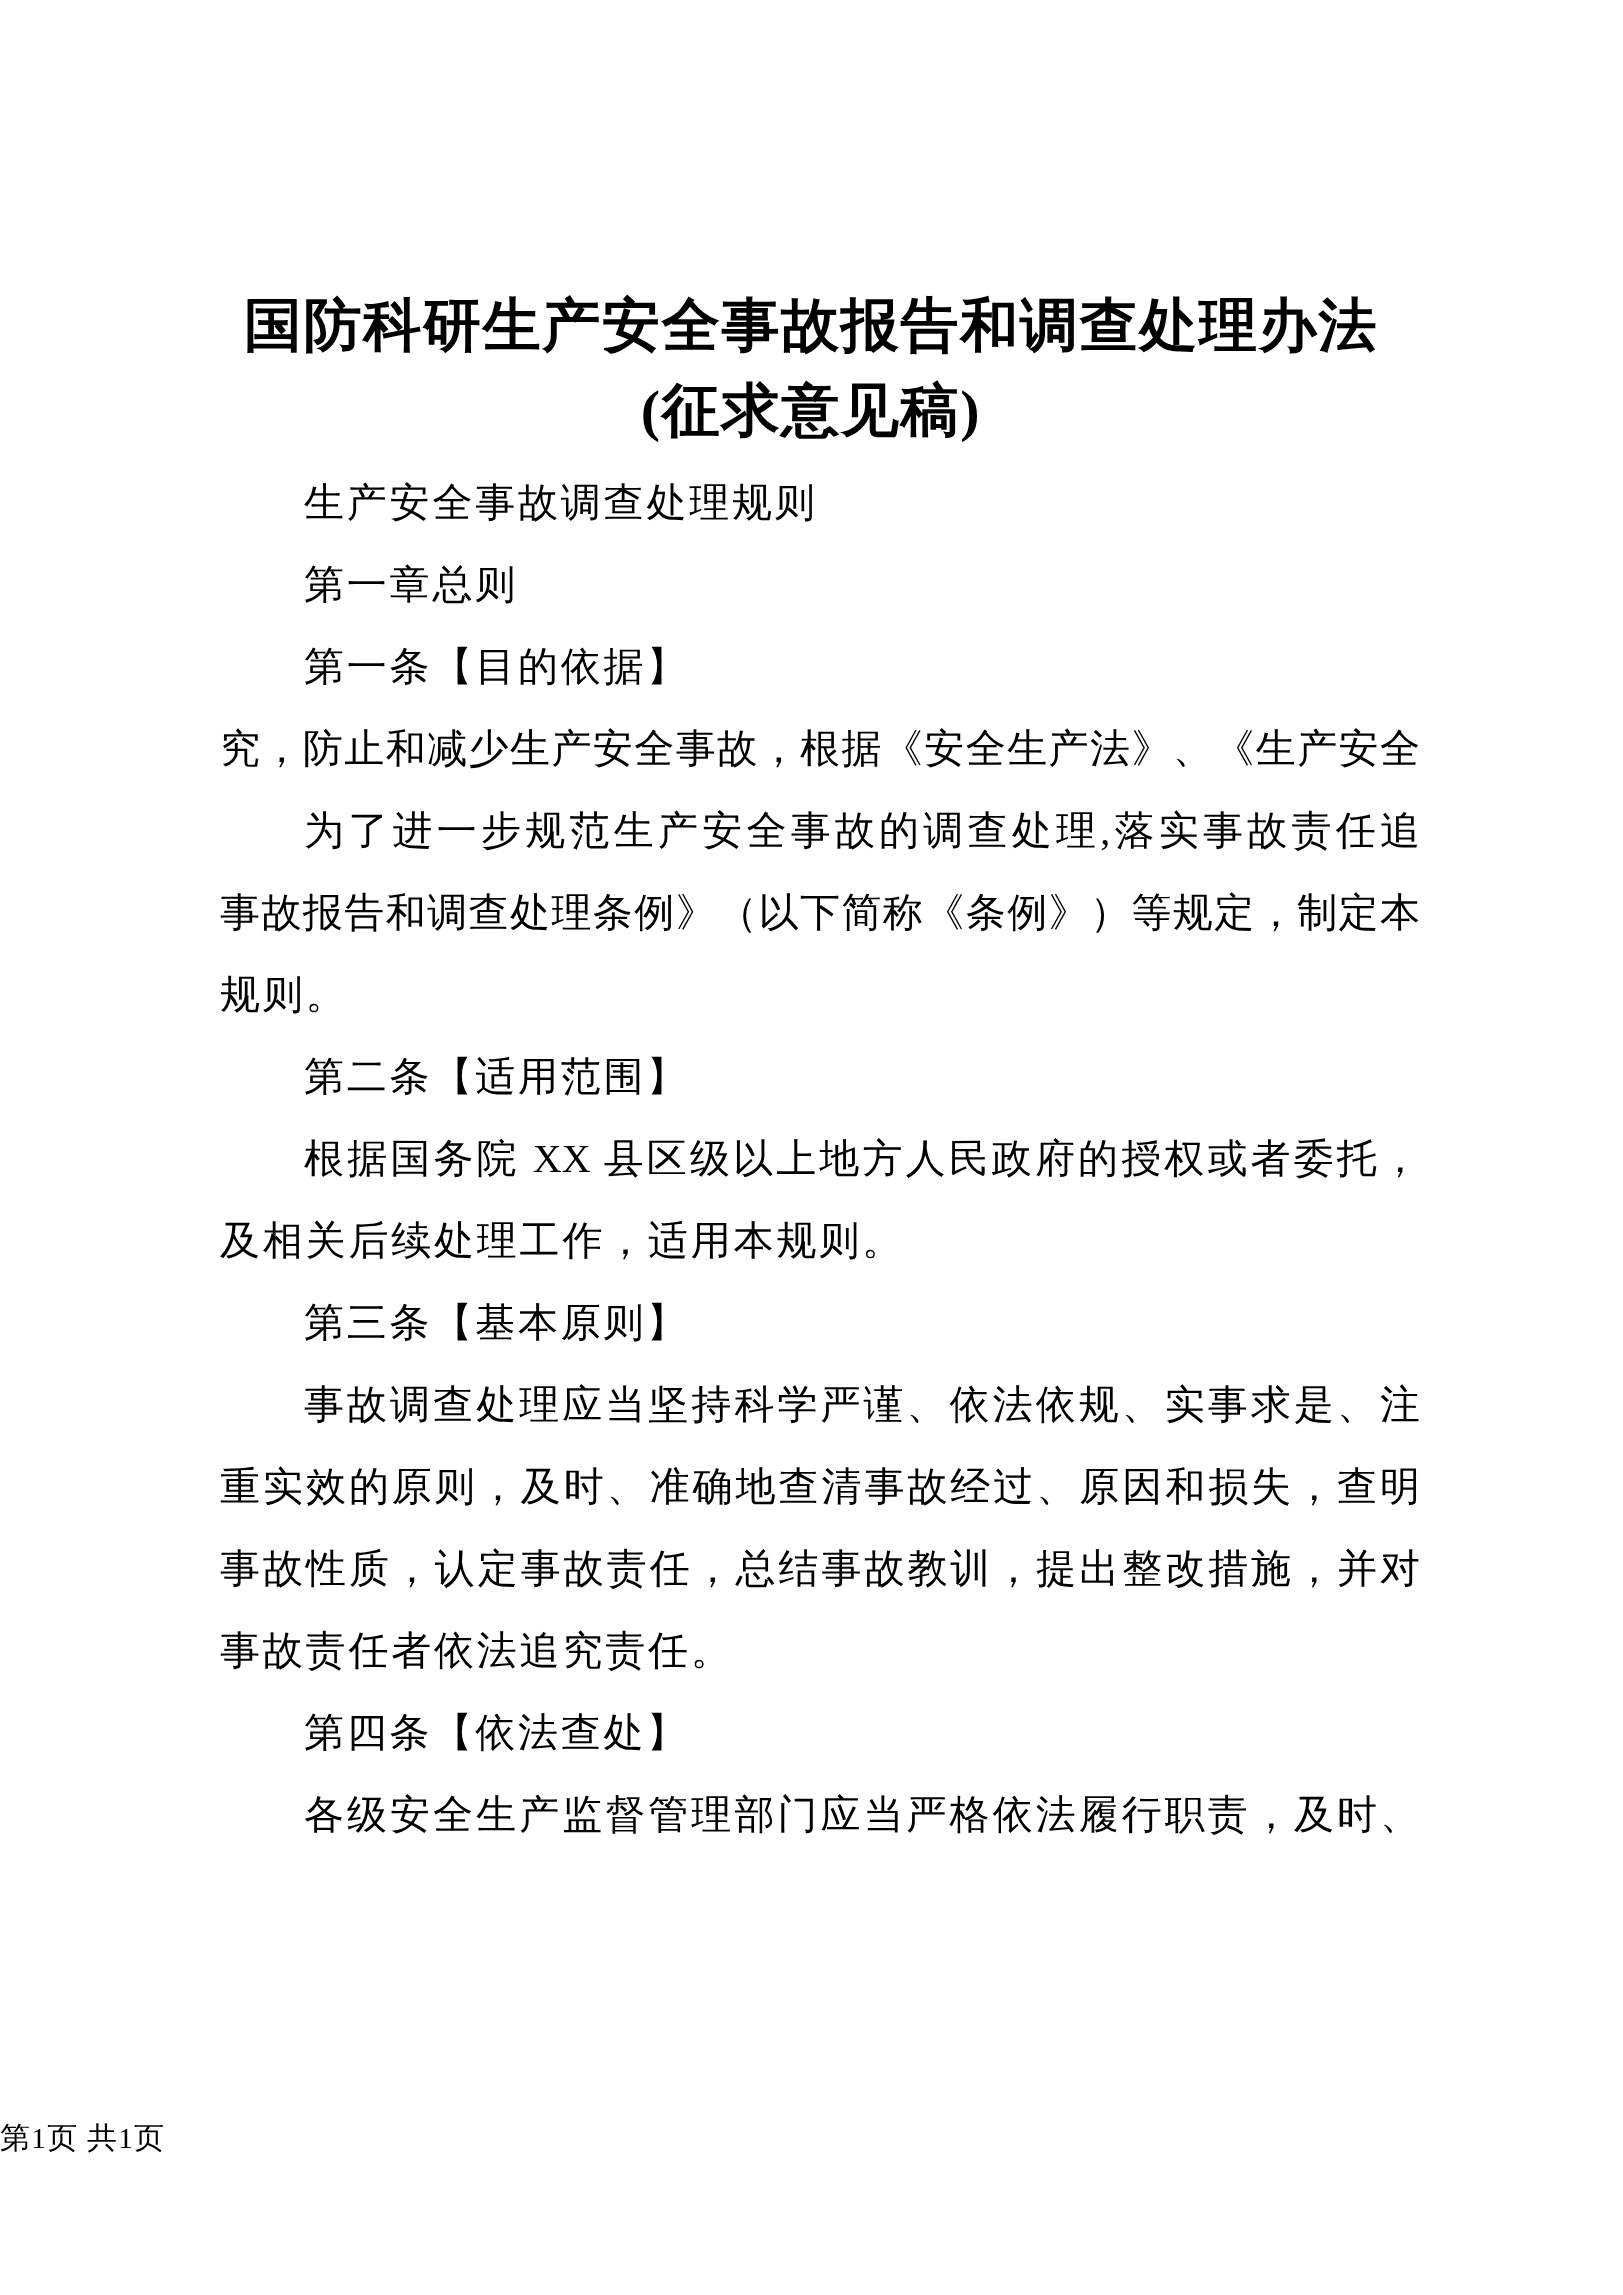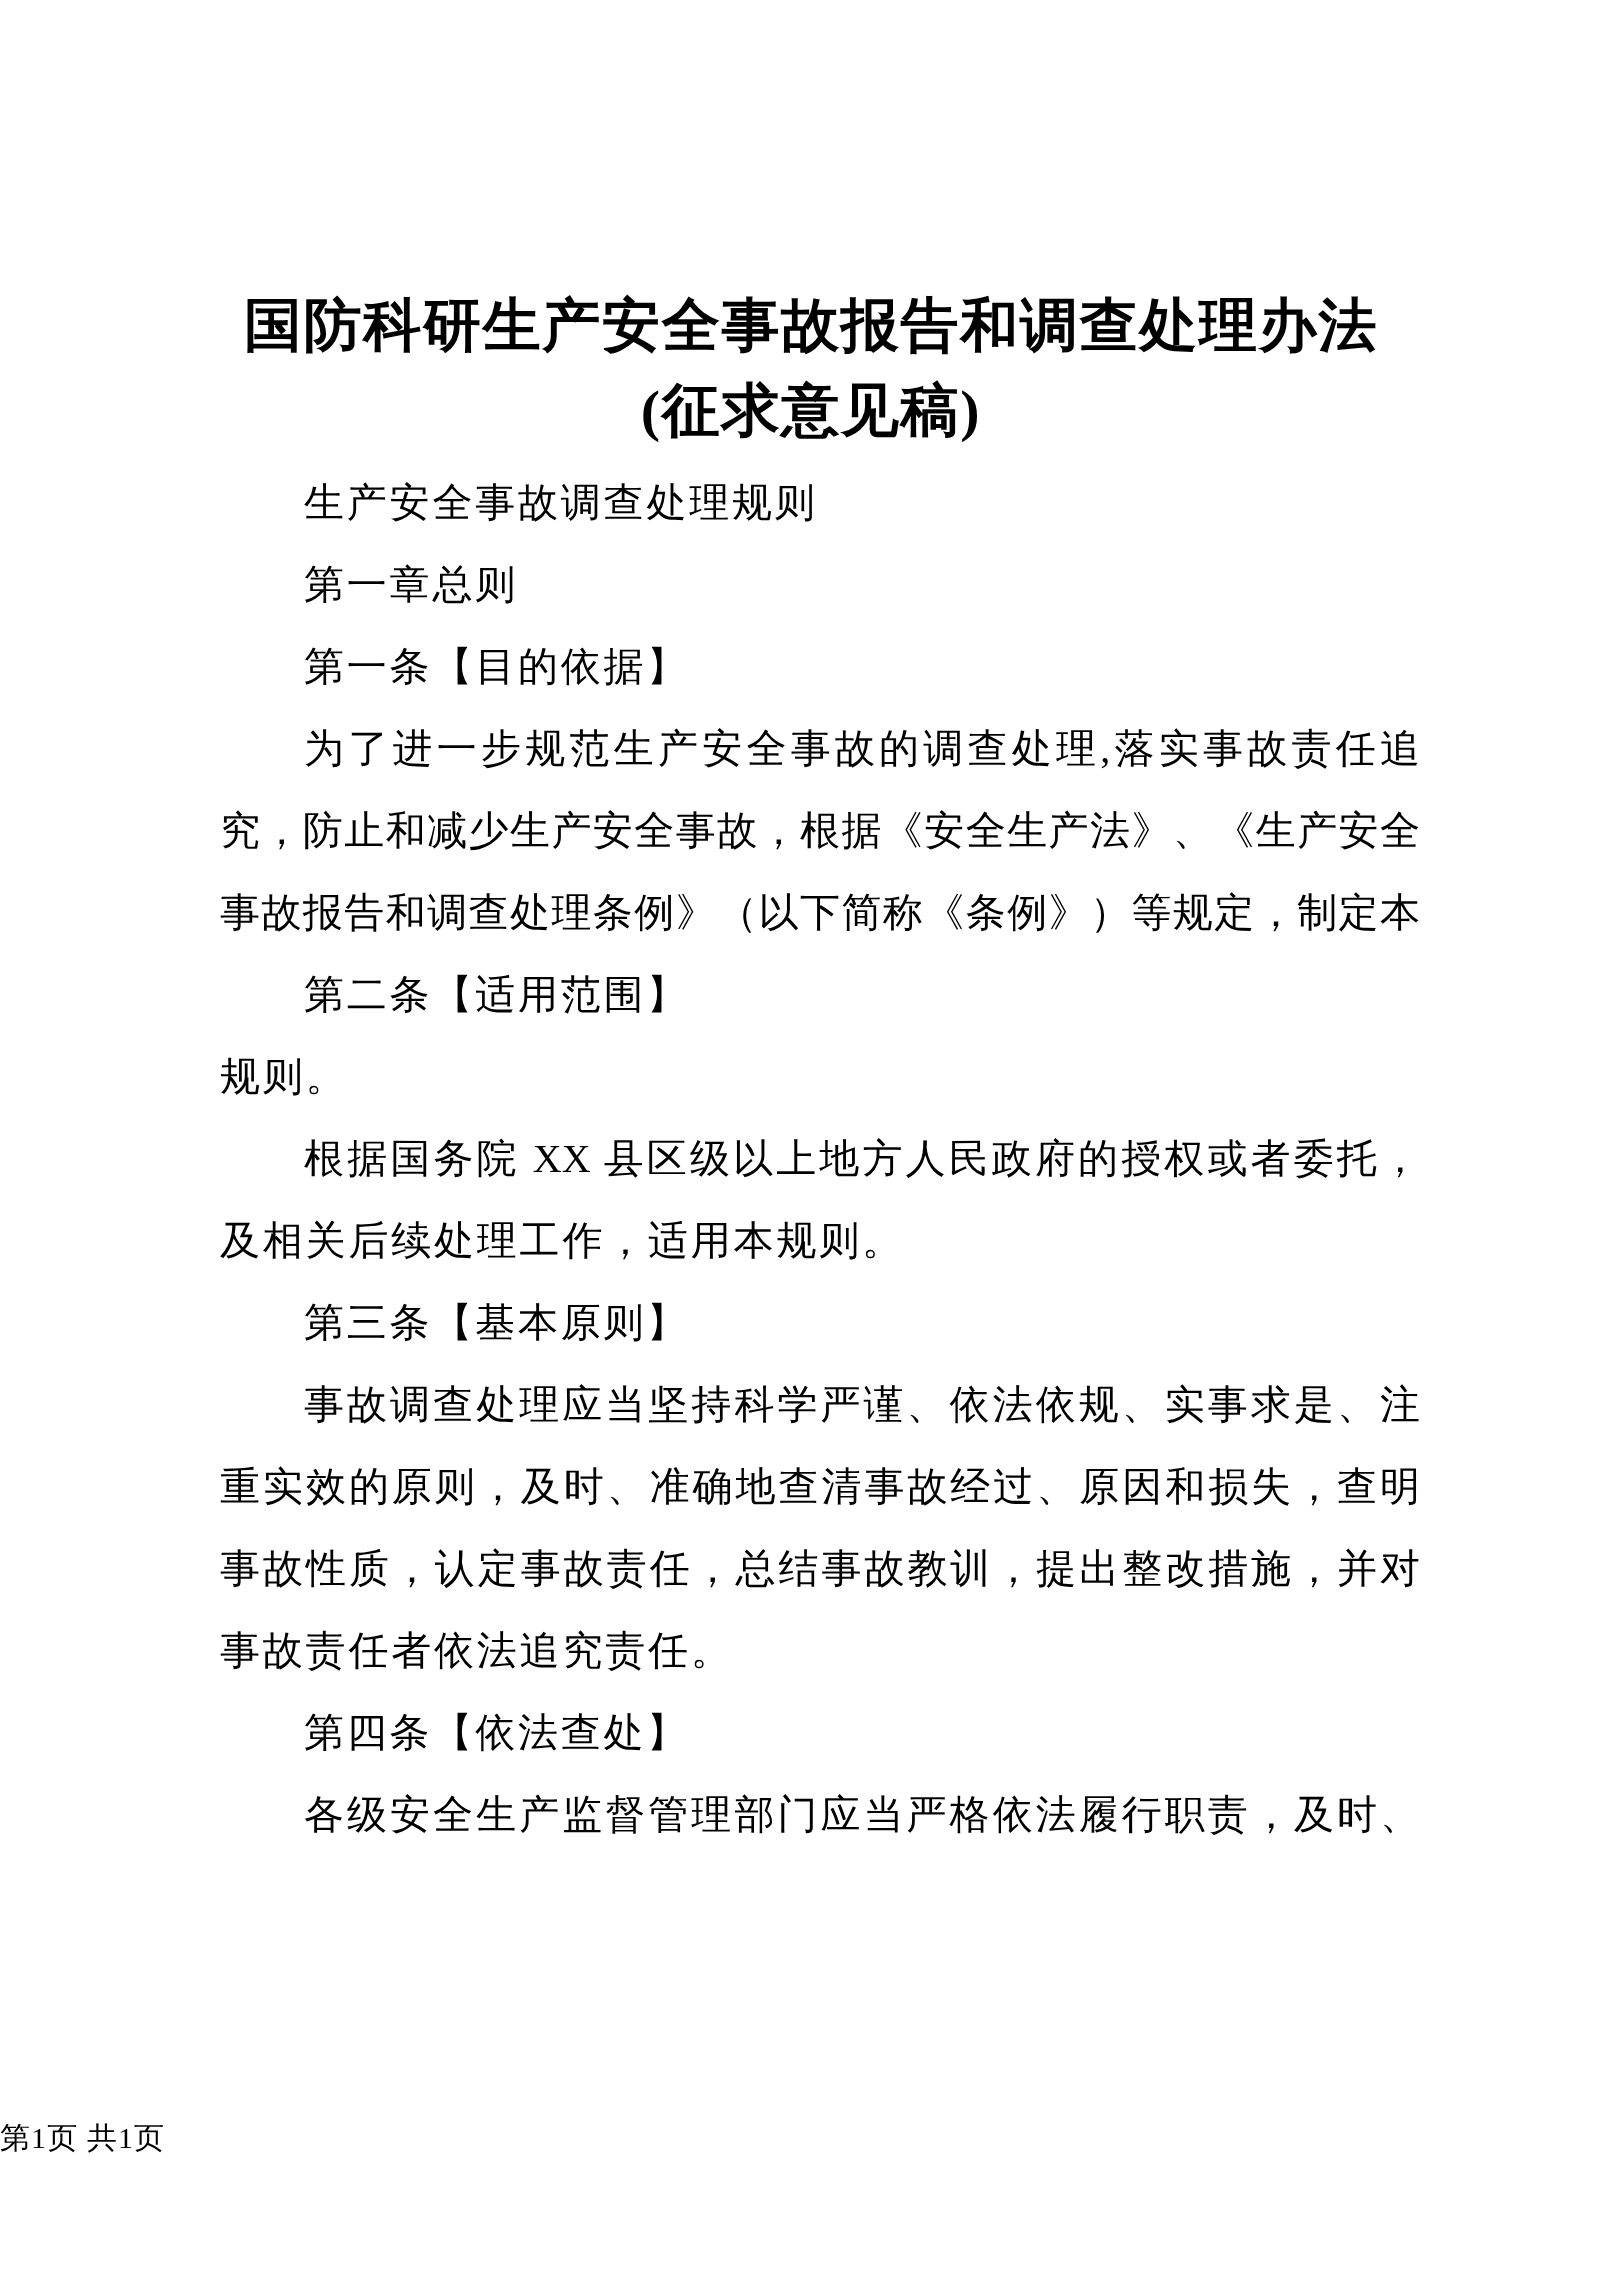--- a/index.html
+++ b/index.html
@@ -63,25 +63,25 @@
 
   <div class="doc-title">
     <div>国防科研生产安全事故报告和调查处理办法</div>
     <div>(征求意见稿)</div>
   </div>
 
   <div class="body-text">
     <div class="line indent">生产安全事故调查处理规则</div>
     <div class="line indent">第一章总则</div>
     <div class="line indent">第一条【目的依据】</div>
+    <div class="line j">究，防止和减少生产安全事故，根据《安全生产法》、《生产安全</div>
     <div class="line indent j">为了进一步规范生产安全事故的调查处理,落实事故责任追</div>
-    <div class="line j">究，防止和减少生产安全事故，根据《安全生产法》、《生产安全</div>
     <div class="line j">事故报告和调查处理条例》（以下简称《条例》）等规定，制定本</div>
+    <div class="line">规则。</div>
     <div class="line indent">第二条【适用范围】</div>
-    <div class="line">规则。</div>
     <div class="line indent j">根据国务院 XX 县区级以上地方人民政府的授权或者委托，</div>
     <div class="line">及相关后续处理工作，适用本规则。</div>
     <div class="line indent">第三条【基本原则】</div>
     <div class="line indent j">事故调查处理应当坚持科学严谨、依法依规、实事求是、注</div>
     <div class="line j">重实效的原则，及时、准确地查清事故经过、原因和损失，查明</div>
     <div class="line j">事故性质，认定事故责任，总结事故教训，提出整改措施，并对</div>
     <div class="line">事故责任者依法追究责任。</div>
     <div class="line indent">第四条【依法查处】</div>
     <div class="line indent j">各级安全生产监督管理部门应当严格依法履行职责，及时、</div>
   </div>

